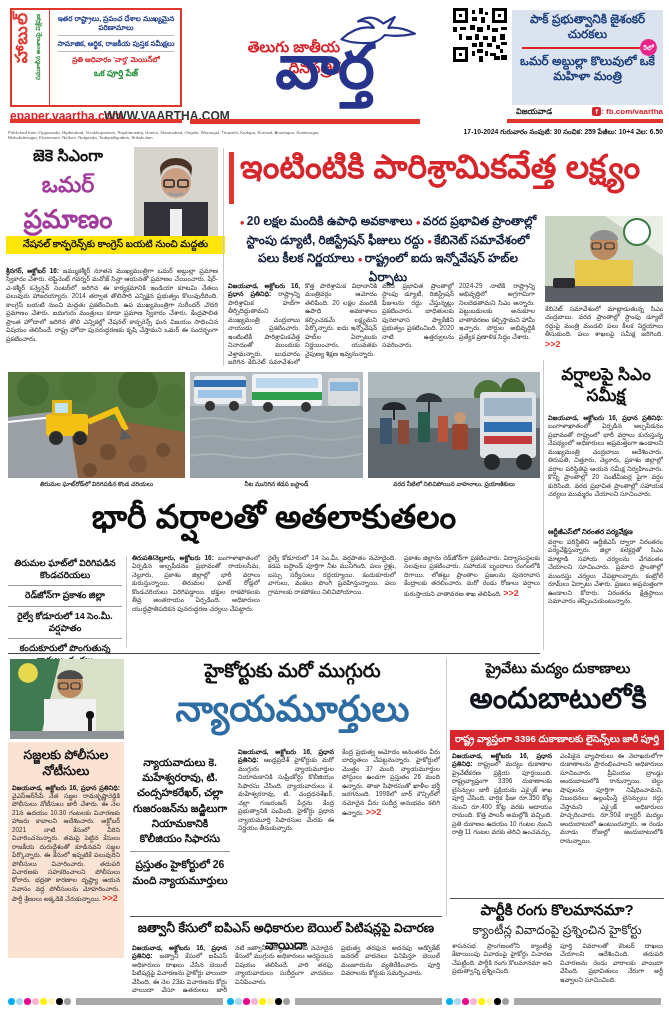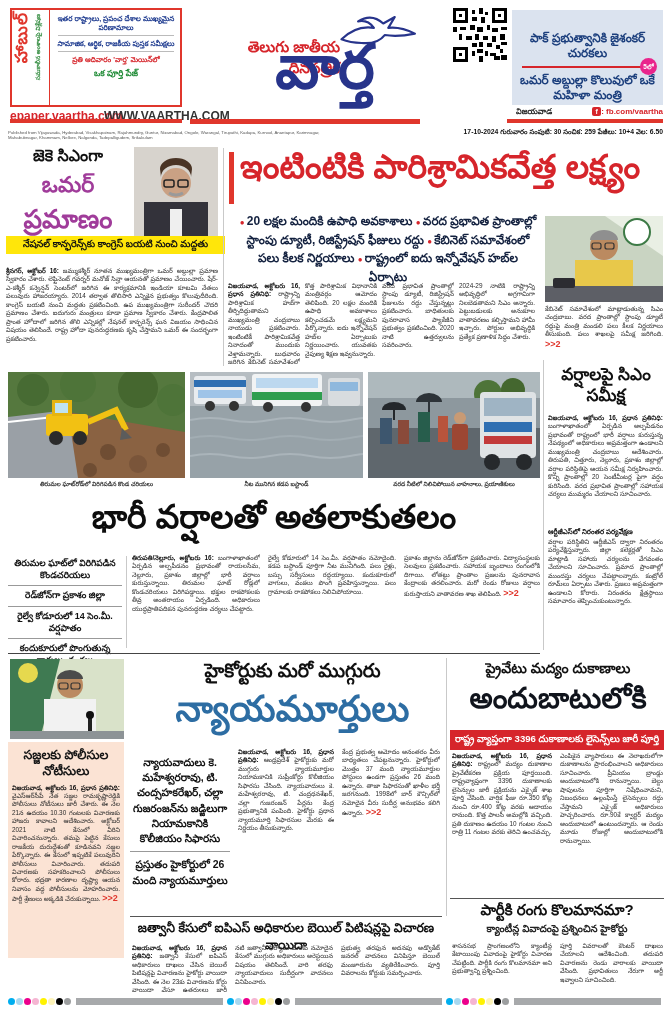--- a/index.html
+++ b/index.html
@@ -21,21 +21,21 @@
   .vert-big{position:absolute;left:-2px;top:2px;writing-mode:vertical-rl;transform:rotate(180deg);
             font-size:17px;font-weight:bold;color:#e0362c;letter-spacing:1px}
   .vert-sm{position:absolute;left:22px;top:4px;writing-mode:vertical-rl;transform:rotate(180deg);
            font-size:6px;color:#2f8a3c;font-weight:bold}
   .promo-body{position:absolute;left:40px;top:2px;width:128px}
   .promo-line{font-size:7.2px;font-weight:bold;color:#1d3a8f;text-align:center;line-height:1.25;padding:2px 1px}
   .promo-line.red{color:#d6252b}
   .promo-line.green{color:#1d8a34;font-size:8.5px}
   .promo-sep{height:1px;background:#bbb;margin:1px 6px}
   .mast-title{font-weight:bold;color:#27348b;font-size:62px;line-height:.95;letter-spacing:-2px}
-  .rtbox{position:absolute;left:512px;top:10px;width:151px;height:95px;background:#dbe3ef;padding:21px 4px 4px}
+  .rtbox{position:absolute;left:512px;top:10px;width:151px;height:95px;background:#dbe3ef;padding:2px 4px 4px}
   .rtbox .hl{font-size:12px;font-weight:bold;color:#1c3f7d;text-align:center;line-height:1.25}
   .rt-div{position:relative;height:2px;background:#d6252b;margin:5px 10px 5px 6px}
   .badge{position:absolute;right:-8px;top:-8px;width:17px;height:17px;border-radius:50%;
          background:#e9258c;color:#fff;font-size:6.5px;font-weight:bold;line-height:17px;text-align:center}
   
   .kicker{font-weight:bold;color:#101010}
   .purple{color:#a03c9a;font-weight:bold}
   .mainhead{color:#d6252b;font-weight:bold;font-size:33px;line-height:1.05}
   .bullets{font-size:12px;font-weight:bold;color:#13213f;text-align:center;line-height:1.55}
   .bullet::before{content:"● ";color:#d6252b;font-size:8px}
@@ -319,21 +319,21 @@
   <div class="abs ctr" style="left:452px;top:682px;width:212px;font-size:29px;font-weight:bold;color:#10141c">అందుబాటులోకి</div>
   <div class="abs redstrip" style="left:450px;top:730px;width:214px">రాష్ట్ర వ్యాప్తంగా 3396 దుకాణాలకు లైసెన్స్‌లు జారీ పూర్తి</div>
   <div class="abs tiny" style="left:452px;top:752px;width:100px;height:142px">
     <span class="dl">విజయవాడ, అక్టోబరు 16, ప్రధాన ప్రతినిధి:</span>
     <span>రాష్ట్రంలో మద్యం దుకాణాల ప్రైవేటీకరణ ప్రక్రియ పూర్తయింది. రాష్ట్రవ్యాప్తంగా 3396 దుకాణాలకు లైసెన్సుల జారీ ప్రక్రియను ఎక్సైజ్ శాఖ పూర్తి చేసింది. వార్షిక ఫీజు రూ.350 కోట్ల నుంచి రూ.400 కోట్ల వరకు ఆదాయం రానుంది. కొత్త పాలసీ అమల్లోకి వచ్చింది. ప్రతి దుకాణం ఉదయం 10 గంటల నుంచి రాత్రి 11 గంటల వరకు తెరిచి ఉంచవచ్చు.</span>
   </div>
   <div class="abs tiny" style="left:560px;top:752px;width:103px;height:142px">ఎంపికైన వ్యాపారులు ఈ నెలాఖరులోగా దుకాణాలను ప్రారంభించాలని అధికారులు సూచించారు. ప్రీమియం బ్రాండ్లు అందుబాటులోకి రానున్నాయి. బెల్టు షాపులను పూర్తిగా నిషేధించామని, నిబంధనలు ఉల్లంఘిస్తే లైసెన్సులు రద్దు చేస్తామని ఎక్సైజ్ అధికారులు హెచ్చరించారు. రూ.90కే క్వార్టర్ మద్యం అందుబాటులో ఉంటుందన్నారు. ఆ రెండు మూడు రోజుల్లో అందుబాటులోకి రానున్నాయి.</div>
 
   <div class="hline" style="left:450px;top:898px;width:214px;background:#555"></div>
   <div class="abs ctr kicker" style="left:450px;top:901px;width:214px;font-size:15px">పార్టీకి రంగు కొలమానమా?</div>
-  <div class="abs ctr" style="left:450px;top:923px;width:214px;font-size:10px;font-weight:bold;color:#222">క్యాంటీన్ల వివాదంపై ప్రశ్నించిన హైకోర్టు</div>
+  <div class="abs ctr" style="left:450px;top:923px;width:214px;font-size:12px;font-weight:normal;color:#222">క్యాంటీన్ల వివాదంపై ప్రశ్నించిన హైకోర్టు</div>
   <div class="abs tiny" style="left:452px;top:942px;width:100px;height:50px">శాసనసభ ప్రాంగణంలోని క్యాంటీన్ల కేటాయింపు వివాదంపై హైకోర్టు విచారణ చేపట్టింది. పార్టీకి రంగు కొలమానమా అని ప్రభుత్వాన్ని ప్రశ్నించింది.</div>
   <div class="abs tiny" style="left:560px;top:942px;width:103px;height:50px">పూర్తి వివరాలతో కౌంటర్ దాఖలు చేయాలని ఆదేశించింది. తదుపరి విచారణను రెండు వారాలకు వాయిదా వేసింది. ప్రభావితులు నేరుగా అర్జీ ఇవ్వాలని సూచించింది.</div>
 
   <div class="hline" style="left:130px;top:916px;width:312px;background:#555"></div>
   <div class="abs ctr kicker" style="left:130px;top:921px;width:312px;font-size:12.5px">జత్వానీ కేసులో ఐపిఎస్ అధికారుల బెయిల్ పిటిషన్లపై విచారణ వాయిదా</div>
   <div class="abs tiny" style="left:132px;top:944px;width:95px;height:48px">
     <span class="dl">విజయవాడ, అక్టోబరు 16, ప్రధాన ప్రతినిధి:</span>
     <span>జత్వానీ కేసులో ఐపిఎస్ అధికారులు దాఖలు చేసిన బెయిల్ పిటిషన్లపై విచారణను హైకోర్టు వాయిదా వేసింది. ఈ నెల 23కు విచారణను కోర్టు వాయిదా వేస్తూ ఉత్తర్వులు జారీ చేసింది.</span>
   </div>
   <div class="abs tiny" style="left:235px;top:944px;width:98px;height:48px">నటి జత్వానీ ఫిర్యాదు మేరకు నమోదైన కేసులో ముగ్గురు అధికారులు అరెస్టయిన విషయం తెలిసిందే. వారి తరఫు న్యాయవాదులు సుదీర్ఘంగా వాదనలు వినిపించారు.</div>

